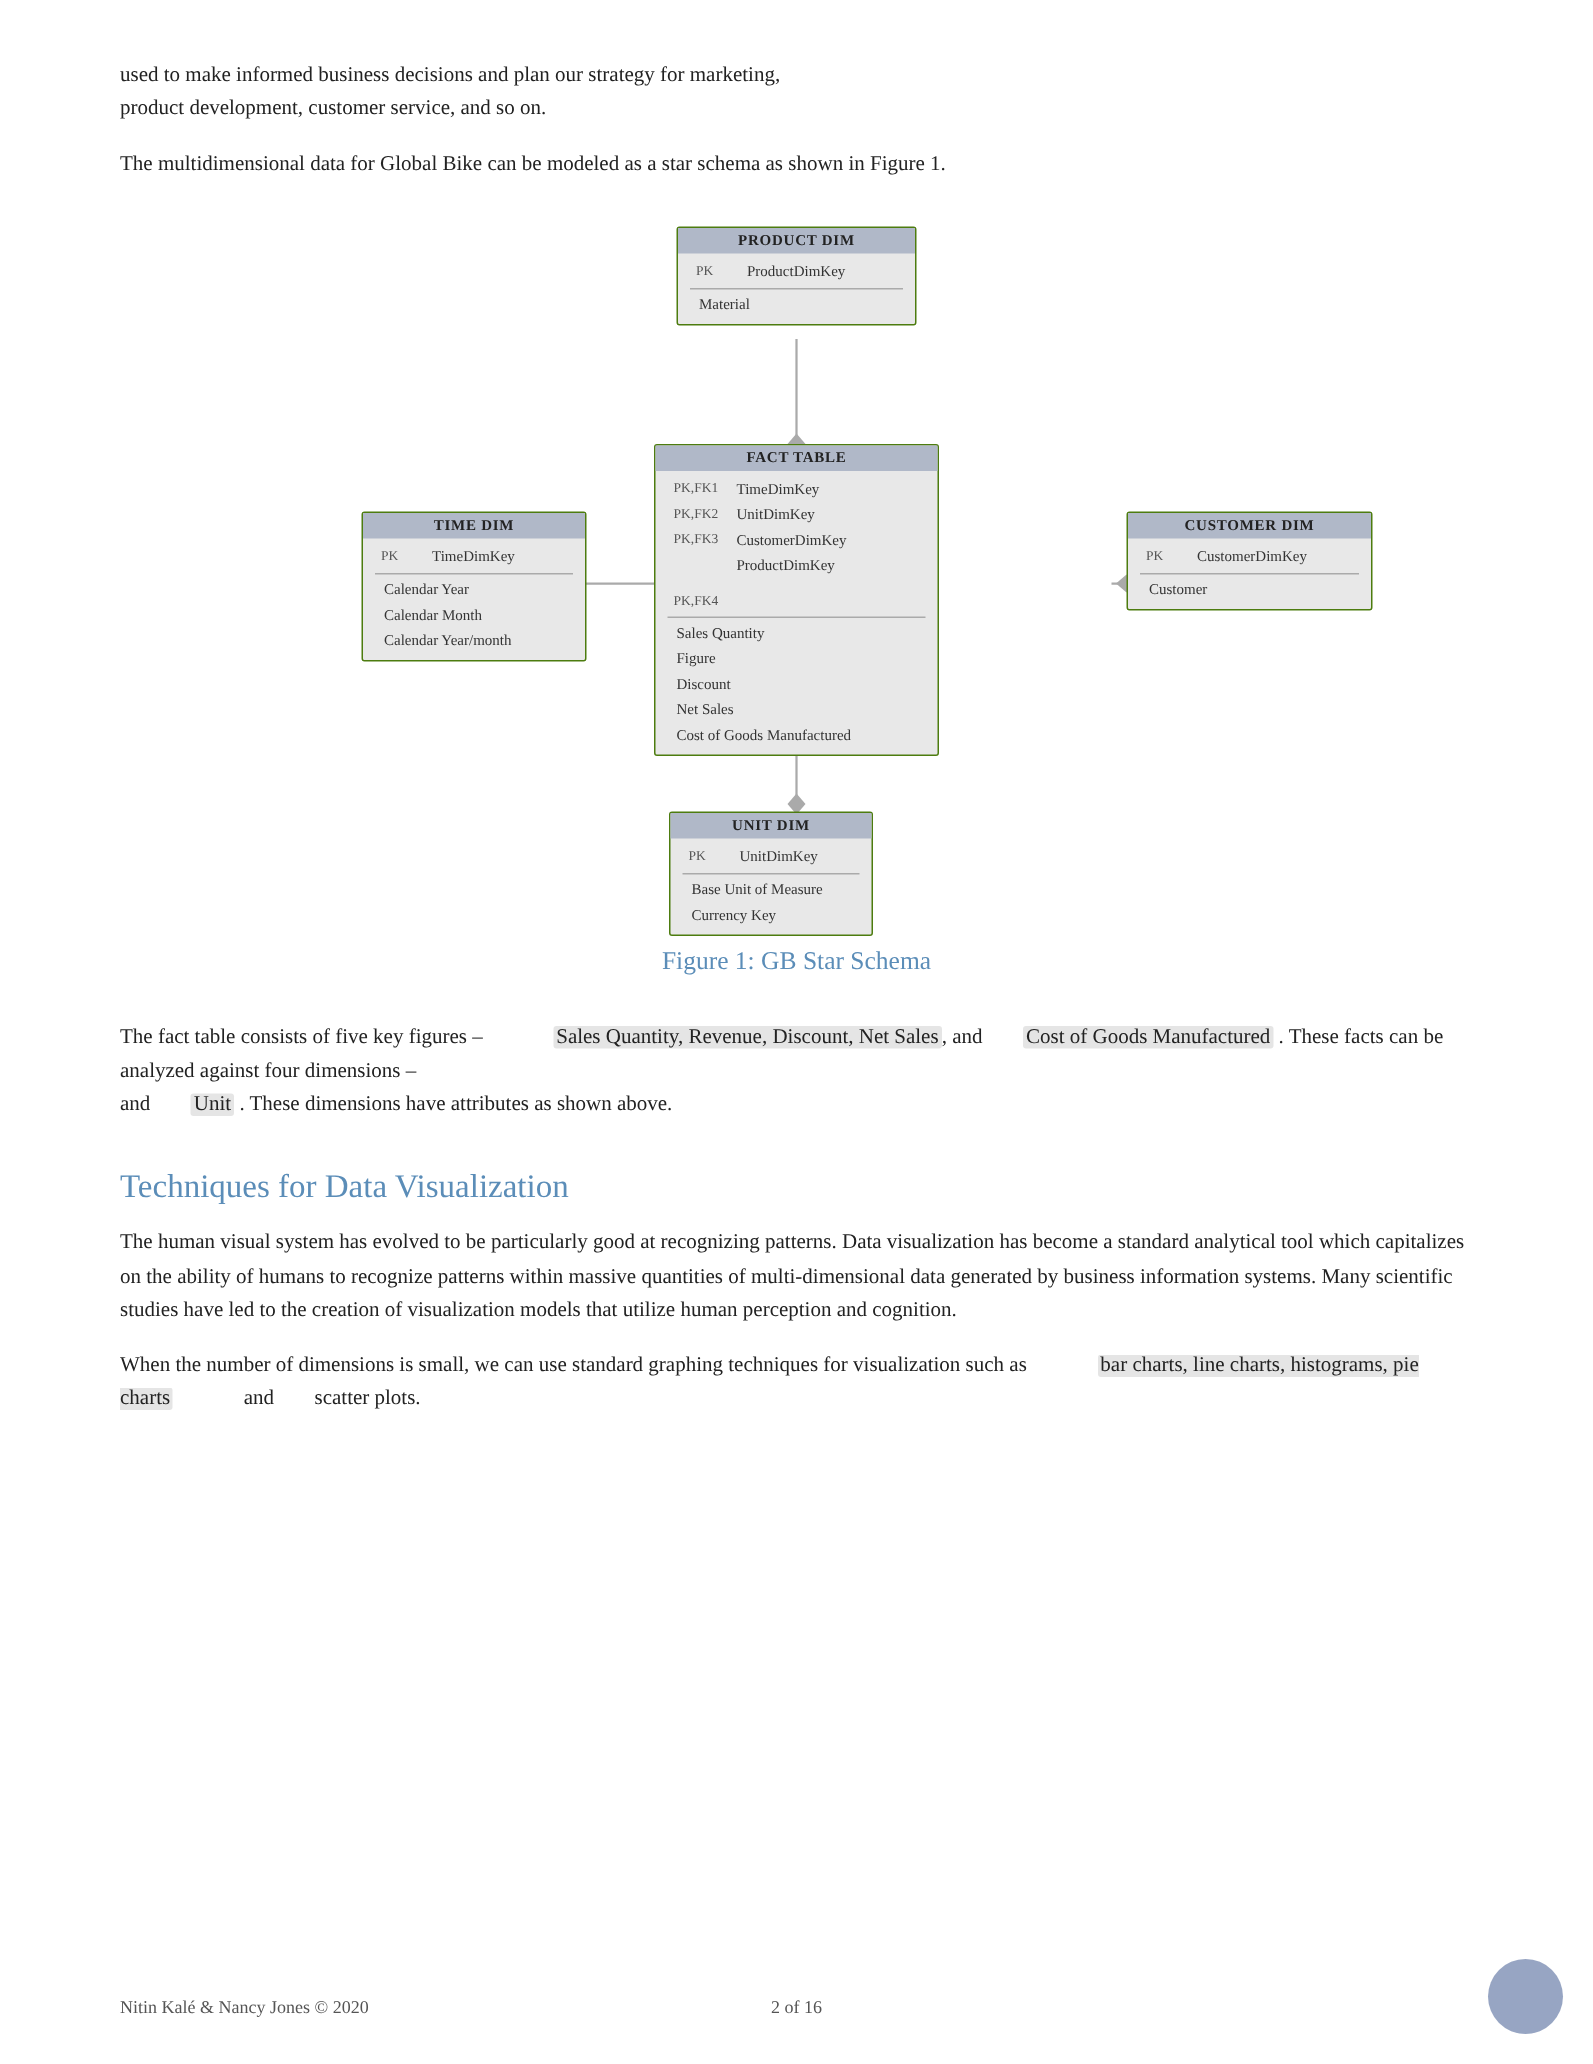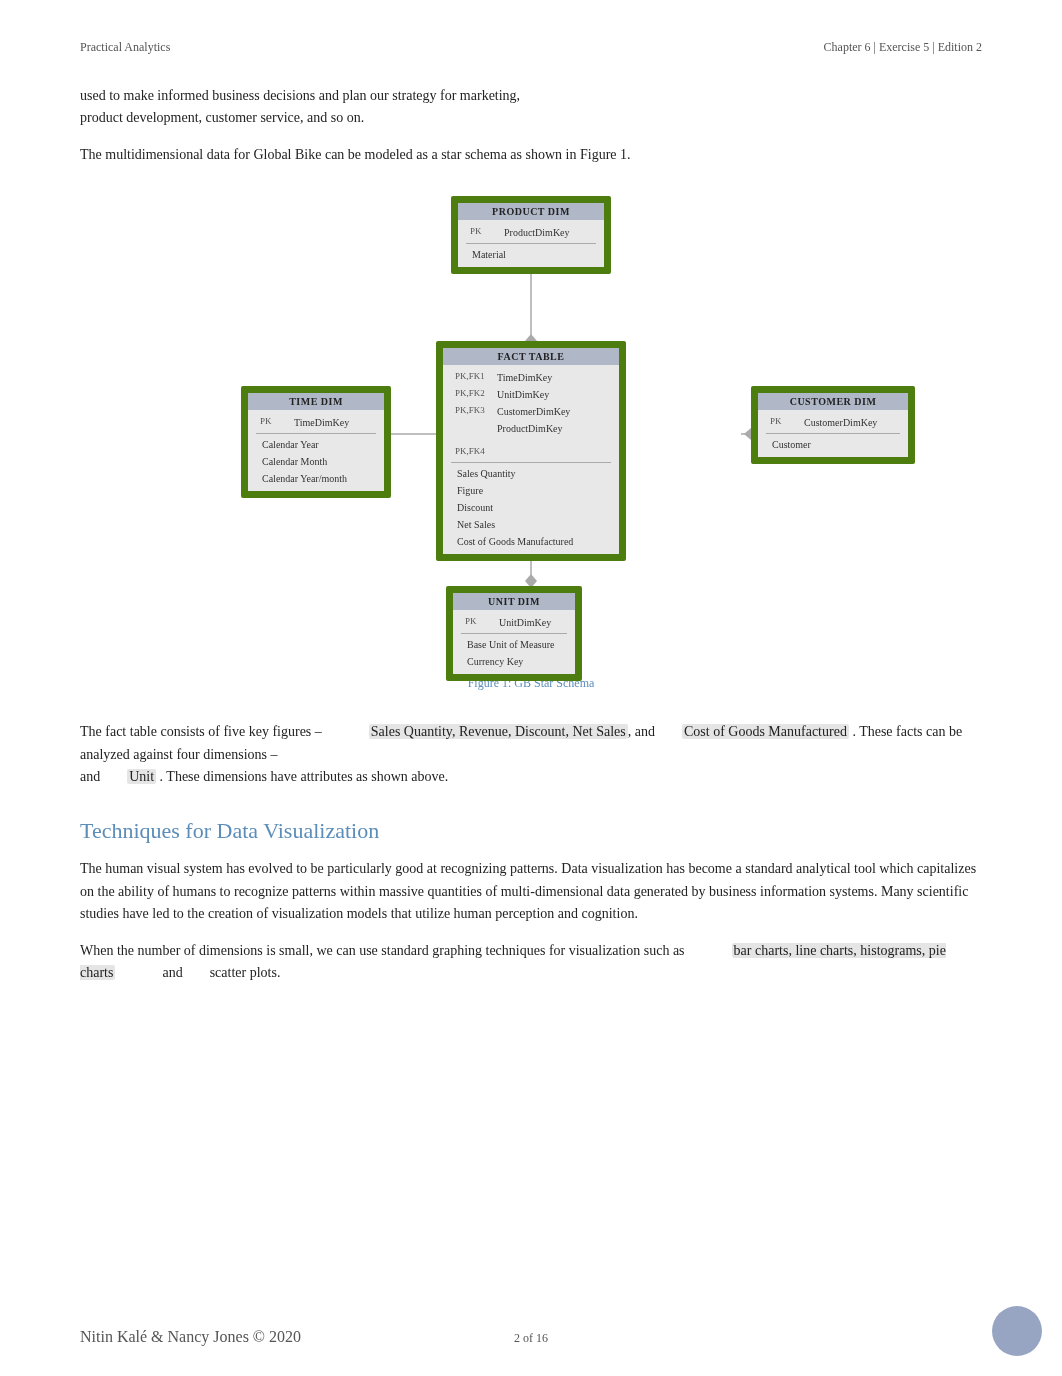--- a/index.html
+++ b/index.html
@@ -50,21 +50,21 @@
     .diagram-area {
       position: relative;
       width: 700px;
       height: 480px;
     }
 
     
     .db-table {
       position: absolute;
       background: #e8e8e8;
-      border: 7px solid #4d7c0f;
+      border: 1px solid #4d7c0f;
       border-radius: 2px;
       text-align: center;
       font-size: 11px;
     }
 
     .db-table .table-header {
       background: #b0b8c8;
       font-weight: bold;
       font-size: 10px;
       letter-spacing: 0.5px;
@@ -117,42 +117,42 @@
       top: 0;
       left: 0;
       width: 100%;
       height: 100%;
       pointer-events: none;
     }
 
     .figure-caption {
       text-align: center;
       color: #5b8db8;
-      font-size: 12px;
+      font-size: 17px;
       margin: 10px 0 20px 0;
     }
 
     
     .section-heading {
       color: #5b8db8;
       font-size: 22px;
       font-weight: normal;
       margin: 30px 0 14px 0;
       font-family: Georgia, serif;
     }
 
     
     .footer {
       position: absolute;
       bottom: 30px;
       left: 80px;
       right: 80px;
       display: flex;
       justify-content: space-between;
-      font-size: 16px;
+      font-size: 12px;
       color: #555;
     }
 
     .footer-center {
       position: absolute;
       bottom: 30px;
       left: 50%;
       transform: translateX(-50%);
       font-size: 12px;
       color: #555;
@@ -184,24 +184,20 @@
     .gap-sm {
       display: inline-block;
       width: 20px;
     }
   </style>
 </head>
 <body>
 
 <div class="page">
 
-  <div class="header">
-    <span>Practical Analytics</span>
-    <span>Chapter 6 | Exercise 5 | Edition 2</span>
-  </div>
 
   <p class="body-text">
     <span>used to make informed business decisions and plan our strategy for marketing,</span><br>
     <span>product development, customer service, and so on.</span>
   </p>
 
   <p class="body-text">
     <span>The multidimensional data for Global Bike can be modeled as a star schema as shown in Figure 1.</span>
   </p>
 

